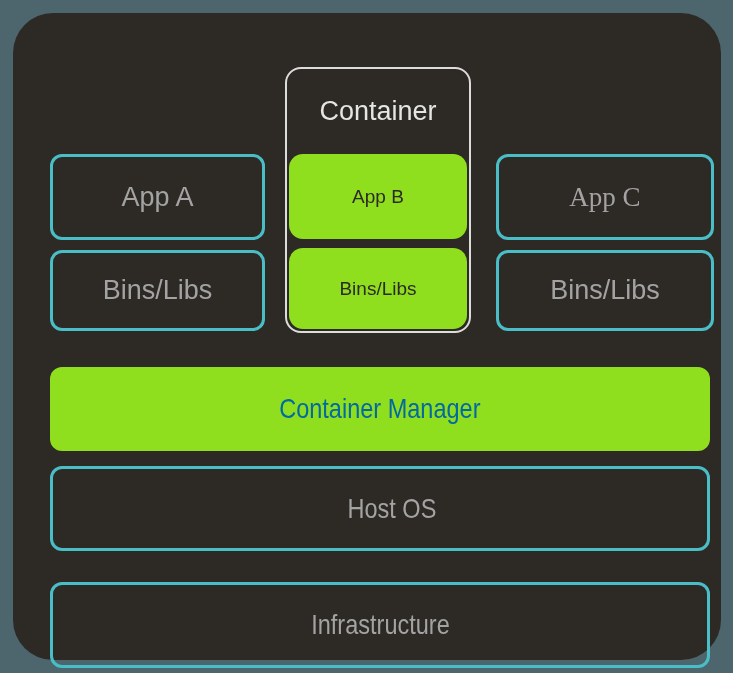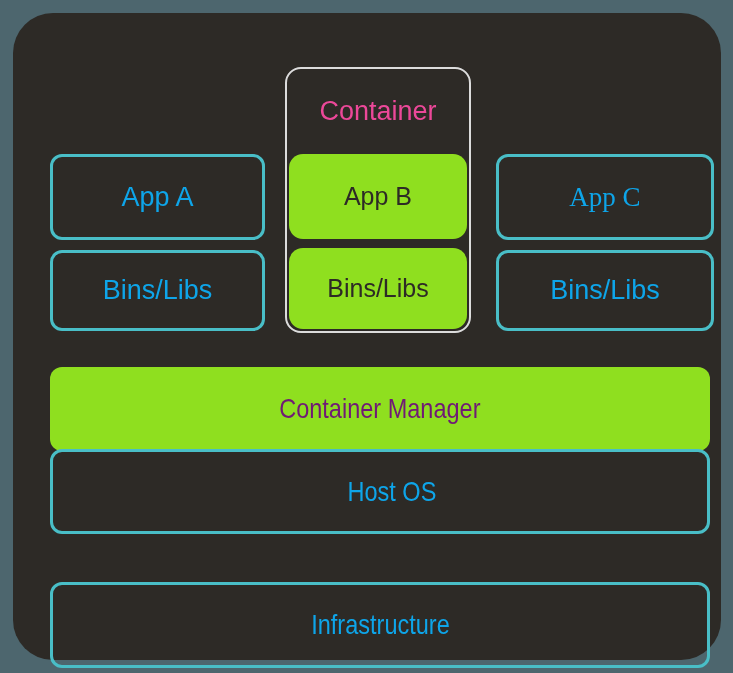--- a/index.html
+++ b/index.html
@@ -26,31 +26,31 @@
     background: #2d2a26;
     border-radius: 40px;
   }
   .box {
     position: absolute;
     display: flex;
     align-items: center;
     justify-content: center;
     box-sizing: border-box;
     font-size: 27px;
-    color: #0ea5e9;
+    color: #a3a3a3;
     border-radius: 12px;
     white-space: nowrap;
   }
   .outline {
     border: 3px solid #49bec7;
     background: transparent;
   }
   .green {
     background: #8fdf1f;
-    color: #701a75;
+    color: #0369a1;
   }
   .container-group {
     position: absolute;
     left: 272px;
     top: 54px;
     width: 186px;
     height: 266px;
     box-sizing: border-box;
     border: 2px solid #dcdcdc;
     border-radius: 16px;
@@ -59,50 +59,50 @@
   .container-label {
     position: absolute;
     left: 0;
     top: 0;
     width: 100%;
     height: 85px;
     display: flex;
     align-items: center;
     justify-content: center;
     font-size: 27px;
-    color: #ec4899;
+    color: #e5e5e5;
   }
   .inner-green {
     position: absolute;
     left: 2px;
     right: 2px;
     display: flex;
     align-items: center;
     justify-content: center;
     background: #8fdf1f;
     color: #2d2a26;
-    font-size: 25px;
+    font-size: 19px;
     border-radius: 14px;
     box-sizing: border-box;
   }
   .inner-app   { top: 85px;  height: 85px; }
   .inner-bins  { bottom: 2px; height: 81px; }
   .condensed {
     display: inline-block;
     transform: scaleX(0.84);
     font-size: 28px;
   }
   
   .app-a  { left: 37px;  top: 141px; width: 215px; height: 86px; }
   .bins-a { left: 37px;  top: 237px; width: 215px; height: 81px; }
   .app-c  { left: 483px; top: 141px; width: 218px; height: 86px; font-family: Liberation Serif, serif; }
   .bins-c { left: 483px; top: 237px; width: 218px; height: 81px; }
   
   .manager { left: 37px; top: 354px; width: 660px; height: 84px; }
-  .host    { left: 37px; top: 436px; width: 660px; height: 85px; padding-left: 24px; }
+  .host    { left: 37px; top: 453px; width: 660px; height: 85px; padding-left: 24px; }
   .infra   { left: 37px; top: 553px; width: 660px; height: 86px; margin-top: 16px; }
 </style>
 </head>
 <body>
 
 <div class="stage">
   <div class="panel">
 
     <div class="box outline app-a">
       <span>App A</span>

